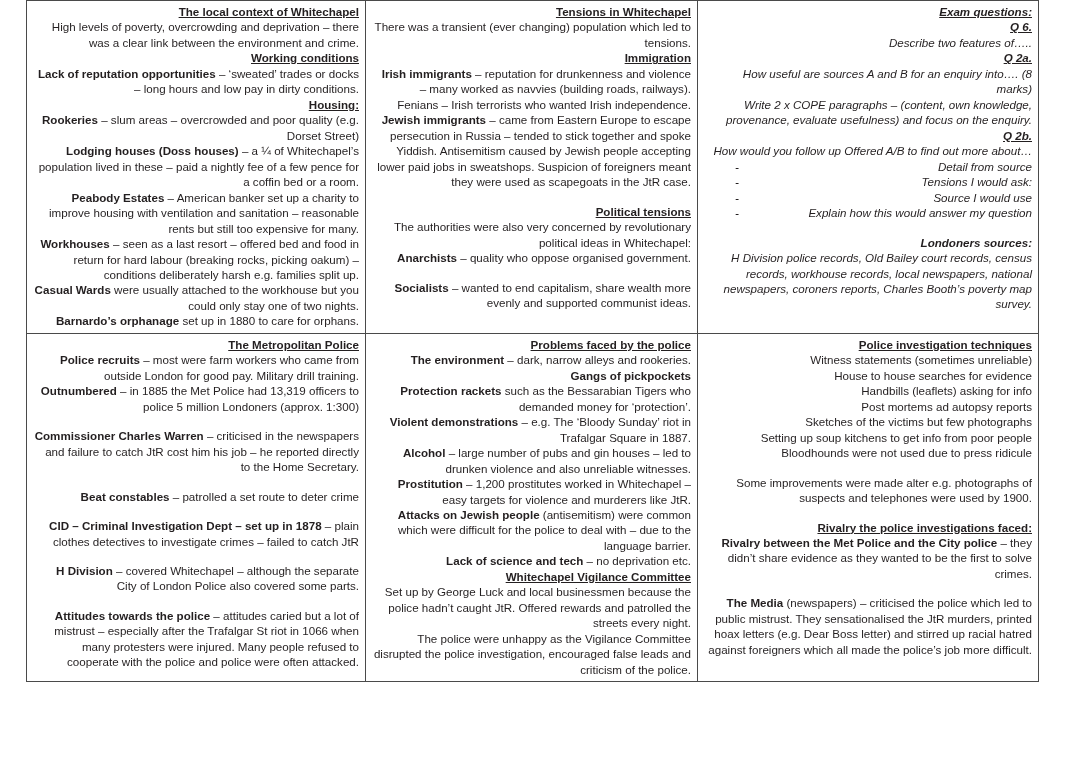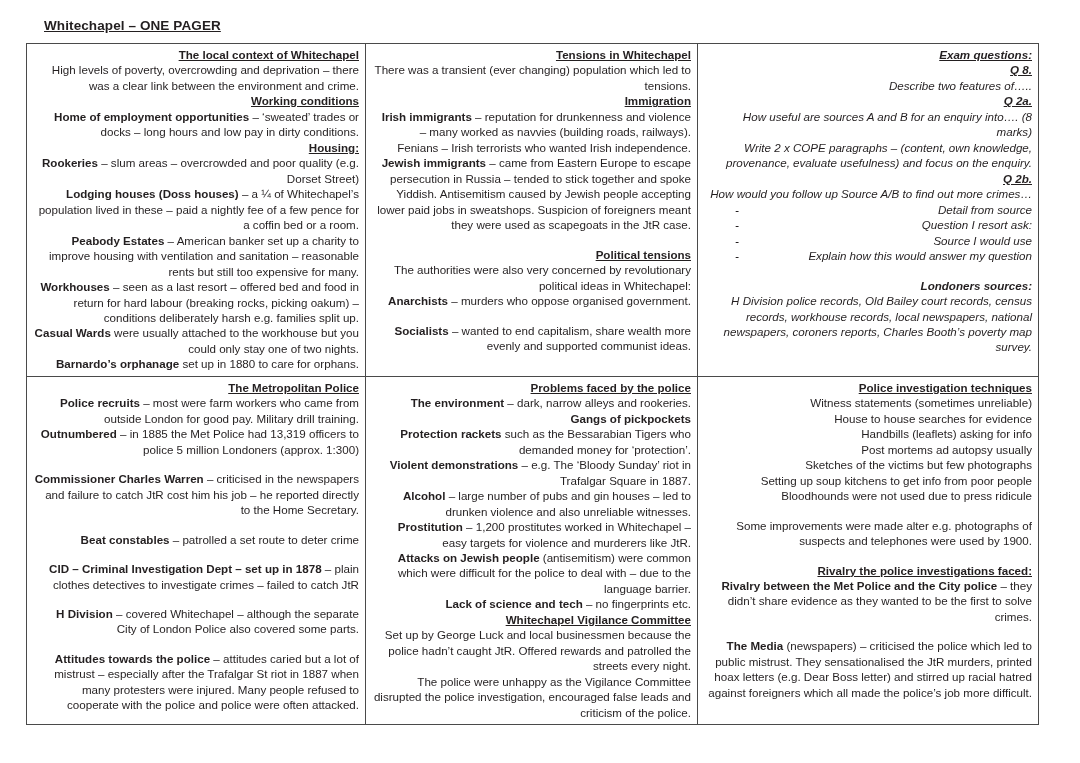--- a/index.html
+++ b/index.html
@@ -81,73 +81,72 @@
     position: absolute;
     left: 0;
     top: 0;
   }
 </style>
 </head>
 <body>
 
 <div class="page">
 
-  <div class="doc-title">Whitechapel – ONE PAGER</div>
 
   <table class="one-pager">
     <colgroup>
       <col class="c1">
         <col class="c2">
         <col class="c3">
     </colgroup>
     <tbody>
 
       <tr>
 
         <td class="cell">
           <p class="hd">The local context of Whitechapel</p>
           <p>High levels of poverty, overcrowding and deprivation – there was a clear link between the environment and crime.</p>
           <p class="hd">Working conditions</p>
-          <p><span class="b">Home of employment opportunities</span><span> – ‘sweated’ trades or docks – long hours and low pay in dirty conditions.</span></p>
+          <p><span class="b">Lack of reputation opportunities</span><span> – ‘sweated’ trades or docks – long hours and low pay in dirty conditions.</span></p>
           <p class="hd">Housing:</p>
           <p><span class="b">Rookeries</span><span> – slum areas – overcrowded and poor quality (e.g. Dorset Street)</span></p>
           <p><span class="b">Lodging houses (Doss houses)</span><span> – a ¼ of Whitechapel’s population lived in these – paid a nightly fee of a few pence for a coffin bed or a room.</span></p>
           <p><span class="b">Peabody Estates</span><span> – American banker set up a charity to improve housing with ventilation and sanitation – reasonable rents but still too expensive for many.</span></p>
           <p><span class="b">Workhouses</span><span> – seen as a last resort – offered bed and food in return for hard labour (breaking rocks, picking oakum) – conditions deliberately harsh e.g. families split up.</span></p>
           <p><span class="b">Casual Wards</span><span> were usually attached to the workhouse but you could only stay one of two nights.</span></p>
           <p><span class="b">Barnardo’s orphanage</span><span> set up in 1880 to care for orphans.</span></p>
         </td>
 
         <td class="cell">
           <p class="hd">Tensions in Whitechapel</p>
           <p>There was a transient (ever changing) population which led to tensions.</p>
           <p class="hd">Immigration</p>
           <p><span class="b">Irish immigrants</span><span> – reputation for drunkenness and violence – many worked as navvies (building roads, railways).</span></p>
           <p>Fenians – Irish terrorists who wanted Irish independence.</p>
           <p><span class="b">Jewish immigrants</span><span> – came from Eastern Europe to escape persecution in Russia – tended to stick together and spoke Yiddish. Antisemitism caused by Jewish people accepting lower paid jobs in sweatshops. Suspicion of foreigners meant they were used as scapegoats in the JtR case.</span></p>
           <p class="blank"></p>
           <p class="hd">Political tensions</p>
           <p>The authorities were also very concerned by revolutionary political ideas in Whitechapel:</p>
-          <p><span class="b">Anarchists</span><span> – murders who oppose organised government.</span></p>
+          <p><span class="b">Anarchists</span><span> – quality who oppose organised government.</span></p>
           <p class="blank"></p>
           <p><span class="b">Socialists</span><span> – wanted to end capitalism, share wealth more evenly and supported communist ideas.</span></p>
         </td>
 
         <td class="cell ital">
           <p class="hd">Exam questions:</p>
-          <p class="hd">Q 8.</p>
+          <p class="hd">Q 6.</p>
           <p>Describe two features of…..</p>
           <p class="hd">Q 2a.</p>
           <p>How useful are sources A and B for an enquiry into…. (8 marks)</p>
           <p>Write 2 x COPE paragraphs – (content, own knowledge, provenance, evaluate usefulness) and focus on the enquiry.</p>
           <p class="hd">Q 2b.</p>
-          <p>How would you follow up Source A/B to find out more crimes…</p>
+          <p>How would you follow up Offered A/B to find out more about…</p>
           <ul class="dashlist">
             <li>Detail from source</li>
-            <li>Question I resort ask:</li>
+            <li>Tensions I would ask:</li>
             <li>Source I would use</li>
             <li>Explain how this would answer my question</li>
           </ul>
           <p class="blank"></p>
           <p class="b">Londoners sources:</p>
           <p>H Division police records, Old Bailey court records, census records, workhouse records, local newspapers, national newspapers, coroners reports, Charles Booth’s poverty map survey.</p>
         </td>
       </tr>
 
       <tr>
@@ -158,44 +157,44 @@
           <p><span class="b">Outnumbered</span><span> – in 1885 the Met Police had 13,319 officers to police 5 million Londoners (approx. 1:300)</span></p>
           <p class="blank"></p>
           <p><span class="b">Commissioner Charles Warren</span><span> – criticised in the newspapers and failure to catch JtR cost him his job – he reported directly to the Home Secretary.</span></p>
           <p class="blank"></p>
           <p><span class="b">Beat constables</span><span> – patrolled a set route to deter crime</span></p>
           <p class="blank"></p>
           <p><span class="b">CID – Criminal Investigation Dept – set up in 1878</span><span> – plain clothes detectives to investigate crimes – failed to catch JtR</span></p>
           <p class="blank"></p>
           <p><span class="b">H Division</span><span> – covered Whitechapel – although the separate City of London Police also covered some parts.</span></p>
           <p class="blank"></p>
-          <p><span class="b">Attitudes towards the police</span><span> – attitudes caried but a lot of mistrust – especially after the Trafalgar St riot in 1887 when many protesters were injured. Many people refused to cooperate with the police and police were often attacked.</span></p>
+          <p><span class="b">Attitudes towards the police</span><span> – attitudes caried but a lot of mistrust – especially after the Trafalgar St riot in 1066 when many protesters were injured. Many people refused to cooperate with the police and police were often attacked.</span></p>
         </td>
 
         <td class="cell">
           <p class="hd">Problems faced by the police</p>
           <p><span class="b">The environment</span><span> – dark, narrow alleys and rookeries.</span></p>
           <p class="b">Gangs of pickpockets</p>
           <p><span class="b">Protection rackets</span><span> such as the Bessarabian Tigers who demanded money for ‘protection’.</span></p>
           <p><span class="b">Violent demonstrations</span><span> – e.g. The ‘Bloody Sunday’ riot in Trafalgar Square in 1887.</span></p>
           <p><span class="b">Alcohol</span><span> – large number of pubs and gin houses – led to drunken violence and also unreliable witnesses.</span></p>
           <p><span class="b">Prostitution</span><span> – 1,200 prostitutes worked in Whitechapel – easy targets for violence and murderers like JtR.</span></p>
           <p><span class="b">Attacks on Jewish people</span><span> (antisemitism) were common which were difficult for the police to deal with – due to the language barrier.</span></p>
-          <p><span class="b">Lack of science and tech</span><span> – no fingerprints etc.</span></p>
+          <p><span class="b">Lack of science and tech</span><span> – no deprivation etc.</span></p>
           <p class="hd">Whitechapel Vigilance Committee </p>
           <p>Set up by George Luck and local businessmen because the police hadn’t caught JtR. Offered rewards and patrolled the streets every night.</p>
           <p>The police were unhappy as the Vigilance Committee disrupted the police investigation, encouraged false leads and criticism of the police. </p>
         </td>
 
         <td class="cell">
           <p class="hd">Police investigation techniques </p>
           <p>Witness statements (sometimes unreliable)</p>
           <p>House to house searches for evidence</p>
           <p>Handbills (leaflets) asking for info</p>
-          <p>Post mortems ad autopsy usually</p>
+          <p>Post mortems ad autopsy reports</p>
           <p>Sketches of the victims but few photographs</p>
           <p>Setting up soup kitchens to get info from poor people</p>
           <p>Bloodhounds were not used due to press ridicule</p>
           <p class="blank"></p>
           <p>Some improvements were made alter e.g. photographs of suspects and telephones were used by 1900.</p>
           <p class="blank"></p>
           <p class="hd">Rivalry the police investigations faced:</p>
           <p><span class="b">Rivalry between the Met Police and the City police</span><span> – they didn’t share evidence as they wanted to be the first to solve crimes.</span></p>
           <p class="blank"></p>
           <p><span class="b">The Media</span><span> (newspapers) – criticised the police which led to public mistrust. They sensationalised the JtR murders, printed hoax letters (e.g. Dear Boss letter) and stirred up racial hatred against foreigners which all made the police’s job more difficult.</span></p>

